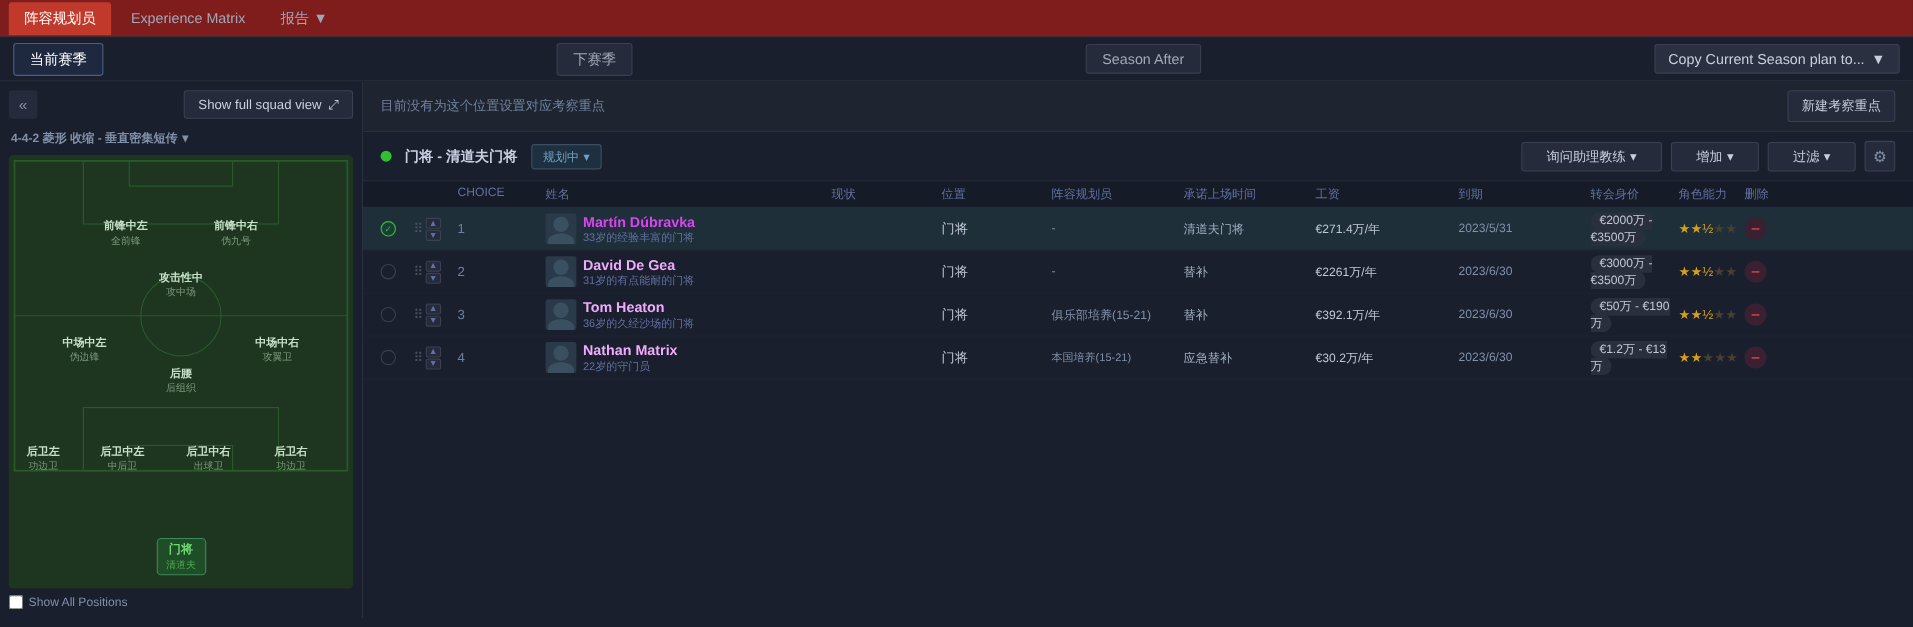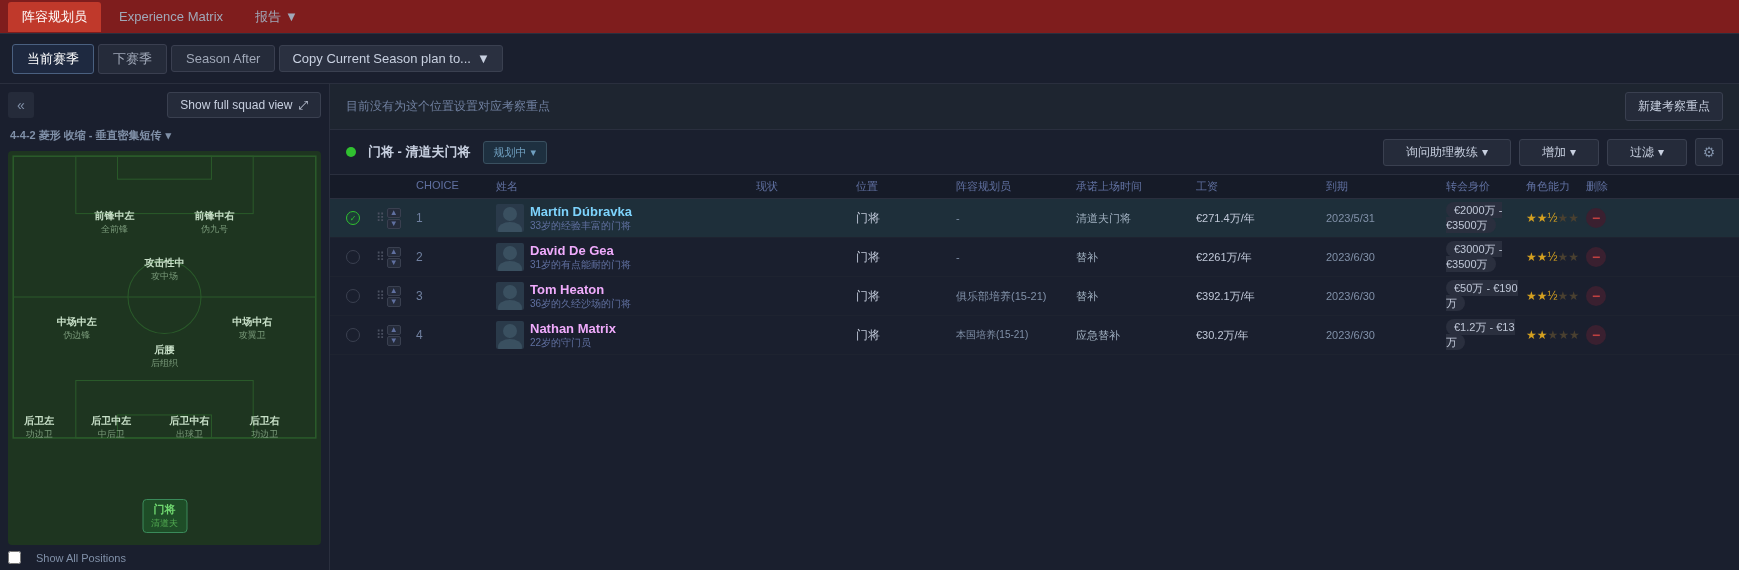--- a/index.html
+++ b/index.html
@@ -34,26 +34,27 @@
       color: #fff;
     }
     .nav-tab-dropdown {
       display: flex;
       align-items: center;
       gap: 4px;
     }
     
     .season-tabs {
       background: #1a1f2e;
-      height: 50px;
+      height: 40px;
       display: flex;
       align-items: center;
       padding: 0 12px;
       gap: 4px;
       border-bottom: 1px solid #2a2f3e;
+      justify-content: space-between;
     }
     .season-tab {
       padding: 5px 14px;
       border-radius: 3px;
       cursor: pointer;
       font-size: 13px;
       color: #a0a8b8;
       background: #252b3a;
       border: 1px solid #3a3f50;
     }
@@ -174,21 +175,21 @@
     
     .left-panel-footer {
       display: flex;
       align-items: center;
       gap: 6px;
       padding-top: 6px;
     }
     .checkbox-label {
       display: flex;
       align-items: center;
-      gap: 15px;
+      gap: 5px;
       font-size: 11px;
       color: #8090a8;
       cursor: pointer;
     }
     
     .right-panel {
       flex: 1;
       display: flex;
       flex-direction: column;
       background: #1a1f2e;
@@ -299,21 +300,21 @@
       border-radius: 2px;
       overflow: hidden;
       display: flex;
       align-items: center;
       justify-content: center;
       color: #5070a0;
       font-size: 10px;
     }
     .player-name {
       font-size: 13px;
-      color: #7dd3fc;
+      color: #d946ef;
       font-weight: 600;
     }
     .player-name.dark { color: #f0abfc; }
     .player-desc {
       font-size: 10px;
       color: #6070a0;
     }
     .transfer-range {
       padding: 2px 8px;
       background: #2a2f3e;

